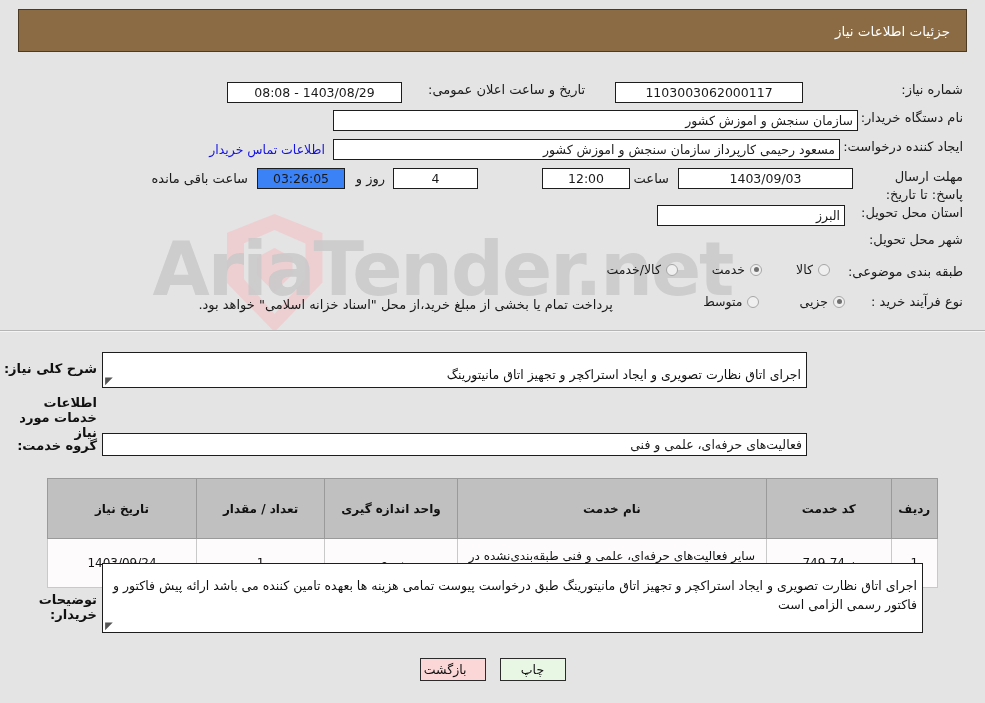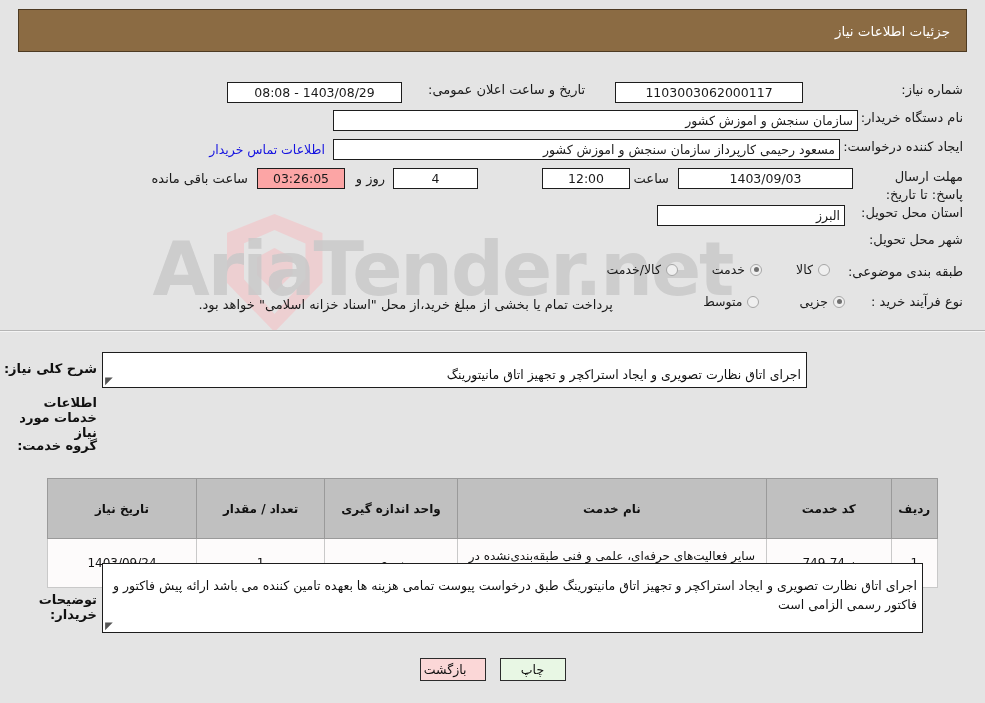--- a/index.html
+++ b/index.html
@@ -110,21 +110,21 @@
     font-size: 12.5px;
     color: #1a1a1a;
     padding: 0 4px;
     display: flex;
     align-items: center;
     overflow: hidden;
     white-space: nowrap;
   }
   .fld.c { justify-content: center; }
   .fld.r { justify-content: flex-start; }
-  .fld.cream { background: #fca5a5; }
+  .fld.cream { background: #3b82f6; }
   .row {
     position: absolute;
     display: flex;
     align-items: center;
     z-index: 2;
   }
   .link {
     color: #1412e0;
     font-size: 12.5px;
     text-decoration: none;
@@ -343,20 +343,21 @@
 
   <div class="lbl h-bold" style="position:absolute; top:361px; right:888px; z-index:2;">شرح کلی نیاز:</div>
   <div class="ta" style="position:absolute; top:352px; right:178px; width:705px; height:36px; z-index:2;">
     <span>اجرای اتاق نظارت تصویری و ایجاد استراکچر و تجهیز اتاق مانیتورینگ</span>
     <span class="grip">◥</span>
   </div>
 
   <div class="h-bold" style="position:absolute; top:395px; right:888px; z-index:2;">اطلاعات خدمات مورد نیاز</div>
 
   <div class="h-bold" style="position:absolute; top:438px; right:888px; z-index:2;">گروه خدمت:</div>
+  <div class="fld r" style="position:absolute; top:433px; right:178px; width:705px; height:23px; z-index:2;">فعالیت‌های حرفه‌ای، علمی و فنی</div>
 
   <table class="grid" style="top:478px; right:47px; width:891px;">
     <thead>
       <tr>
         <th style="width:38px;">ردیف</th>
         <th style="width:122px;">کد خدمت</th>
         <th style="width:323px;">نام خدمت</th>
         <th style="width:133px;">واحد اندازه گیری</th>
         <th style="width:128px;">تعداد / مقدار</th>
         <th style="width:147px;">تاریخ نیاز</th>

